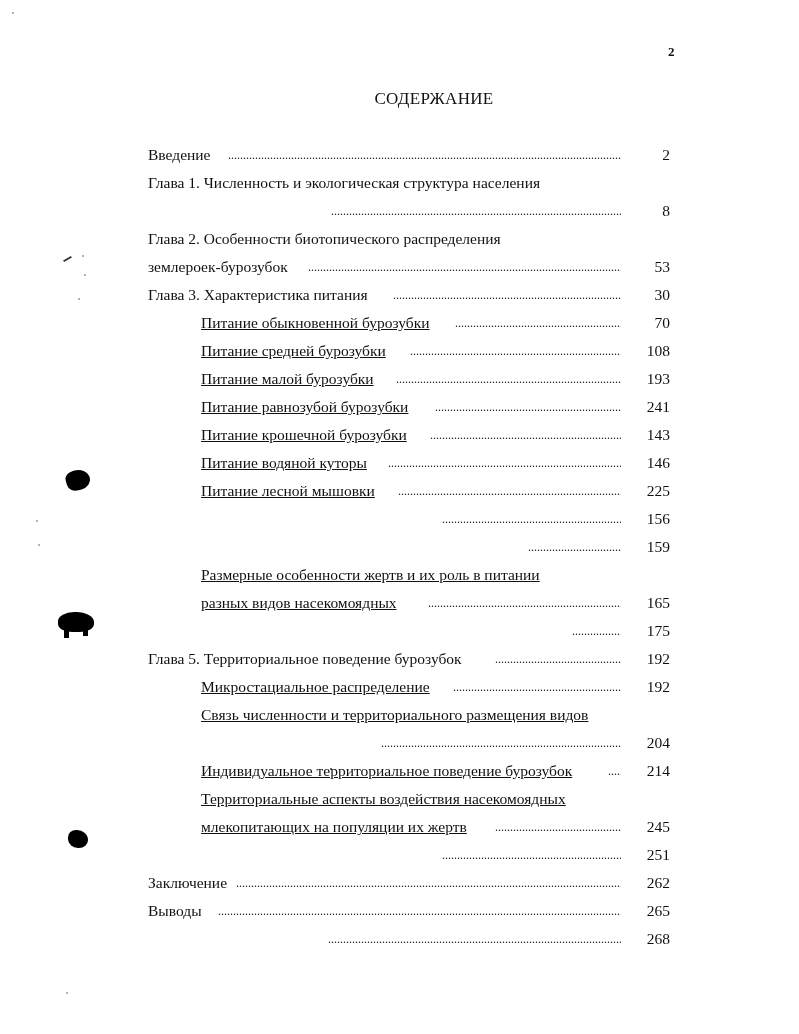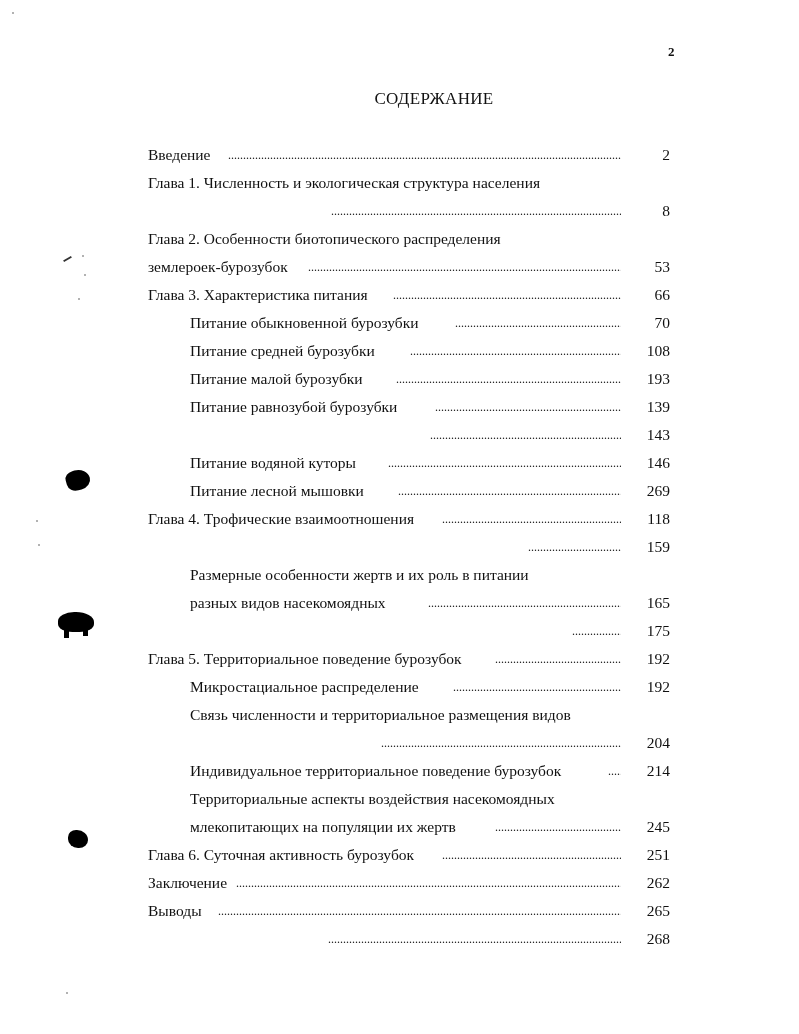--- a/index.html
+++ b/index.html
@@ -22,21 +22,21 @@
     .toc {
       position: absolute; top: 141px; left: 148px; width: 525px;
     }
     .row {
       position: relative;
       height: 28px; line-height: 28px;
       font-size: 15.5px;
       white-space: nowrap;
     }
     .row .text { position: absolute; left: 0; }
-    .row.sub .text { left: 42px; }
+    .row.sub .text { left: 53px; text-decoration: underline; }
     .row .dots {
       position: absolute;
       right: 52px;
       overflow: hidden;
       letter-spacing: 0px;
       font-size: 12px;
       color: #222;
     }
     .row .num {
       position: absolute; right: 3px; text-align: right;
@@ -67,60 +67,60 @@
       <span class="text">Глава 2. Особенности биотопического распределения</span>
     </div>
     <div class="row">
       <span class="text">землероек-бурозубок</span>
       <span class="dots" style="left: 160px;">........................................................................................................................................................................................................</span>
       <span class="num">53</span>
     </div>
     <div class="row">
       <span class="text">Глава 3. Характеристика питания</span>
       <span class="dots" style="left: 245px;">........................................................................................................................................................................................................</span>
-      <span class="num">66</span>
+      <span class="num">30</span>
     </div>
     <div class="row sub">
       <span class="text">Питание обыкновенной бурозубки</span>
       <span class="dots" style="left: 307px;">........................................................................................................................................................................................................</span>
       <span class="num">70</span>
     </div>
     <div class="row sub">
       <span class="text">Питание средней бурозубки</span>
       <span class="dots" style="left: 262px;">........................................................................................................................................................................................................</span>
       <span class="num">108</span>
     </div>
     <div class="row sub">
       <span class="text">Питание малой бурозубки</span>
       <span class="dots" style="left: 248px;">........................................................................................................................................................................................................</span>
       <span class="num">193</span>
     </div>
     <div class="row sub">
       <span class="text">Питание равнозубой бурозубки</span>
       <span class="dots" style="left: 287px;">........................................................................................................................................................................................................</span>
-      <span class="num">139</span>
-    </div>
-    <div class="row sub">
+      <span class="num">241</span>
+    </div>
+    <div class="row sub">
+      <span class="text">Питание крошечной бурозубки</span>
       <span class="dots" style="left: 282px;">........................................................................................................................................................................................................</span>
       <span class="num">143</span>
     </div>
     <div class="row sub">
       <span class="text">Питание водяной куторы</span>
       <span class="dots" style="left: 240px;">........................................................................................................................................................................................................</span>
       <span class="num">146</span>
     </div>
     <div class="row sub">
       <span class="text">Питание лесной мышовки</span>
       <span class="dots" style="left: 250px;">........................................................................................................................................................................................................</span>
-      <span class="num">269</span>
-    </div>
-    <div class="row">
-      <span class="text">Глава 4. Трофические взаимоотношения</span>
+      <span class="num">225</span>
+    </div>
+    <div class="row">
       <span class="dots" style="left: 294px;">........................................................................................................................................................................................................</span>
-      <span class="num">118</span>
+      <span class="num">156</span>
     </div>
     <div class="row sub">
       <span class="dots" style="left: 380px;">........................................................................................................................................................................................................</span>
       <span class="num">159</span>
     </div>
     <div class="row sub">
       <span class="text">Размерные особенности жертв и их роль в питании</span>
     </div>
     <div class="row sub">
       <span class="text">разных видов насекомоядных</span>
@@ -135,41 +135,40 @@
       <span class="text">Глава 5. Территориальное поведение бурозубок</span>
       <span class="dots" style="left: 347px;">........................................................................................................................................................................................................</span>
       <span class="num">192</span>
     </div>
     <div class="row sub">
       <span class="text">Микростациальное распределение</span>
       <span class="dots" style="left: 305px;">........................................................................................................................................................................................................</span>
       <span class="num">192</span>
     </div>
     <div class="row sub">
-      <span class="text">Связь численности и территориальное размещения видов</span>
+      <span class="text">Связь численности и территориального размещения видов</span>
     </div>
     <div class="row sub">
       <span class="dots" style="left: 233px;">........................................................................................................................................................................................................</span>
       <span class="num">204</span>
     </div>
     <div class="row sub">
       <span class="text">Индивидуальное территориальное поведение бурозубок</span>
       <span class="dots" style="left: 460px;">........................................................................................................................................................................................................</span>
       <span class="num">214</span>
     </div>
     <div class="row sub">
       <span class="text">Территориальные аспекты воздействия насекомоядных</span>
     </div>
     <div class="row sub">
       <span class="text">млекопитающих на популяции их жертв</span>
       <span class="dots" style="left: 347px;">........................................................................................................................................................................................................</span>
       <span class="num">245</span>
     </div>
     <div class="row">
-      <span class="text">Глава 6. Суточная активность бурозубок</span>
       <span class="dots" style="left: 294px;">........................................................................................................................................................................................................</span>
       <span class="num">251</span>
     </div>
     <div class="row">
       <span class="text">Заключение</span>
       <span class="dots" style="left: 88px;">........................................................................................................................................................................................................</span>
       <span class="num">262</span>
     </div>
     <div class="row">
       <span class="text">Выводы</span>

